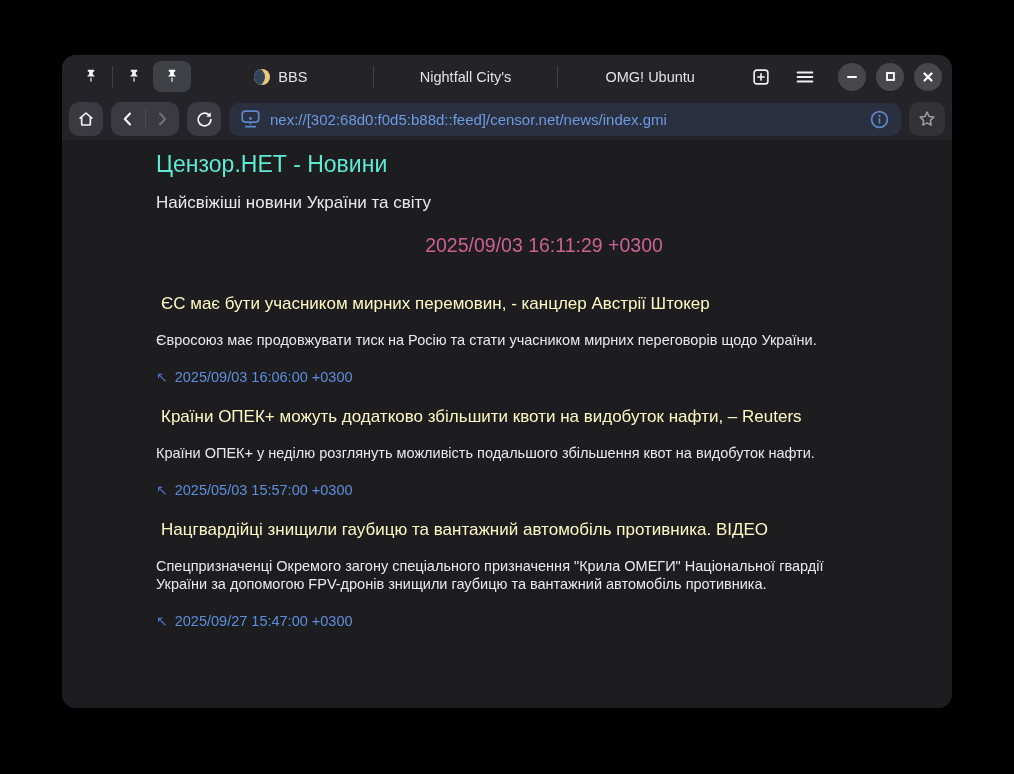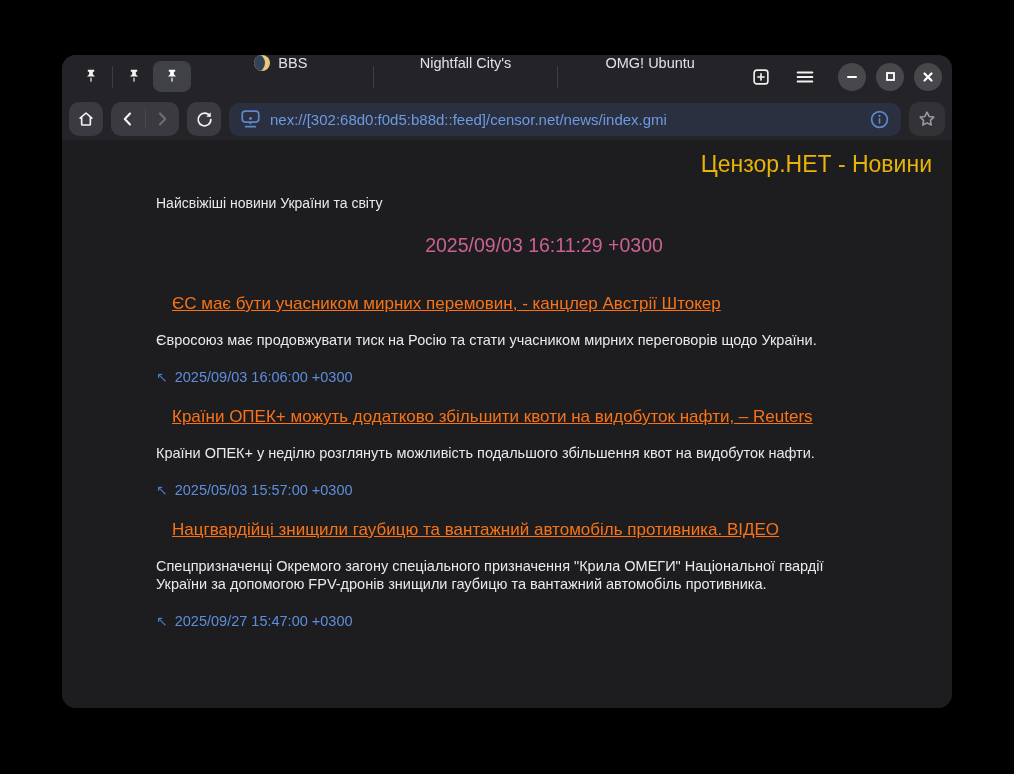--- a/index.html
+++ b/index.html
@@ -13,21 +13,21 @@
     display:flex; flex-direction:column;
   }
 
   
   .tabbar { height:43px; background:#242428; display:flex; align-items:center;
     padding:0 10px 0 10px; flex:0 0 auto; }
   .pin-tab { width:38px; height:31px; border-radius:8px; display:flex;
     align-items:center; justify-content:center; flex:0 0 auto; cursor:pointer; }
   .pin-tab.active { background:#404047; }
   .tab-sep { width:1px; height:22px; background:#3d3d42; flex:0 0 auto; margin:0 2px; }
-  .tab { flex:1 1 0; height:100%; display:flex; justify-content:center;
+  .tab { flex:1 1 0; height:100%; display:flex; align-items:center; justify-content:center;
     gap:8px; color:#e2e2e5; font-size:14.5px; white-space:nowrap; overflow:hidden;
     cursor:pointer; }
   .moon { width:16px; height:16px; border-radius:50%; background:#eac97c;
     position:relative; overflow:hidden; flex:0 0 auto; }
   .moon::after { content:""; position:absolute; left:-5px; top:-1px; width:16px;
     height:18px; border-radius:50%; background:#31445a; }
   .icon-btn { width:30px; height:30px; border-radius:7px; display:flex; align-items:center;
     justify-content:center; flex:0 0 auto; cursor:pointer; }
   .win-btn { width:28px; height:28px; border-radius:50%; background:#47474c;
     display:flex; align-items:center; justify-content:center; flex:0 0 auto;
@@ -45,27 +45,27 @@
   .nav-combo .divider { width:1px; height:20px; background:#4a4a50; }
   .urlbar { flex:1 1 auto; height:33px; border-radius:10px; background:#2a3040;
     display:flex; align-items:center; padding:0 11px; gap:9px; min-width:0; cursor:text; }
   .url-text { color:#6d9ae0; font-size:15px; white-space:nowrap; overflow:hidden;
     flex:1 1 auto; }
   .star-btn { width:36px; height:34px; border-radius:10px; background:#323237;
     display:flex; align-items:center; justify-content:center; flex:0 0 auto; cursor:pointer; }
 
   
   .content { flex:1 1 auto; background:#1d1d20; padding:10px 20px 0 94px; overflow:hidden; }
-  .page-title { font-size:23px; line-height:28px; font-weight:500; color:#eab308;
-    margin:0 0 16px;text-align:right; }
-  .subtitle { font-size:14px; line-height:18px; color:#e9e9ec; margin:0 0 21px; }
+  .page-title { font-size:23px; line-height:28px; font-weight:500; color:#5eead4;
+    margin:0 0 16px; }
+  .subtitle { font-size:17px; line-height:18px; color:#e9e9ec; margin:0 0 21px; }
   .date-heading { font-size:19.5px; line-height:24px; font-weight:500; color:#cb6193;
     margin:0 0 36px;text-align:center; }
-  .article-heading { font-size:17px; line-height:21px; font-weight:500; color:#f97316;
-    margin:0 16px 17px;text-decoration:underline; }
+  .article-heading { font-size:17px; line-height:21px; font-weight:500; color:#fef9c3;
+    margin:0 5px 17px; }
   .article-summary { font-size:14.5px; line-height:18px; color:#e9e9ec;
     margin:0 0 20px; max-width:668px; }
   .article-link { display:flex; align-items:center; gap:7px; font-size:14.5px;
     line-height:17px; color:#5d8edd; margin:0 0 20px; text-decoration:none;
     cursor:pointer; width:fit-content; }
   .link-arrow { color:#4b74c2; font-size:14px; }
 
   svg { display:block; }
 </style>
 </head>

